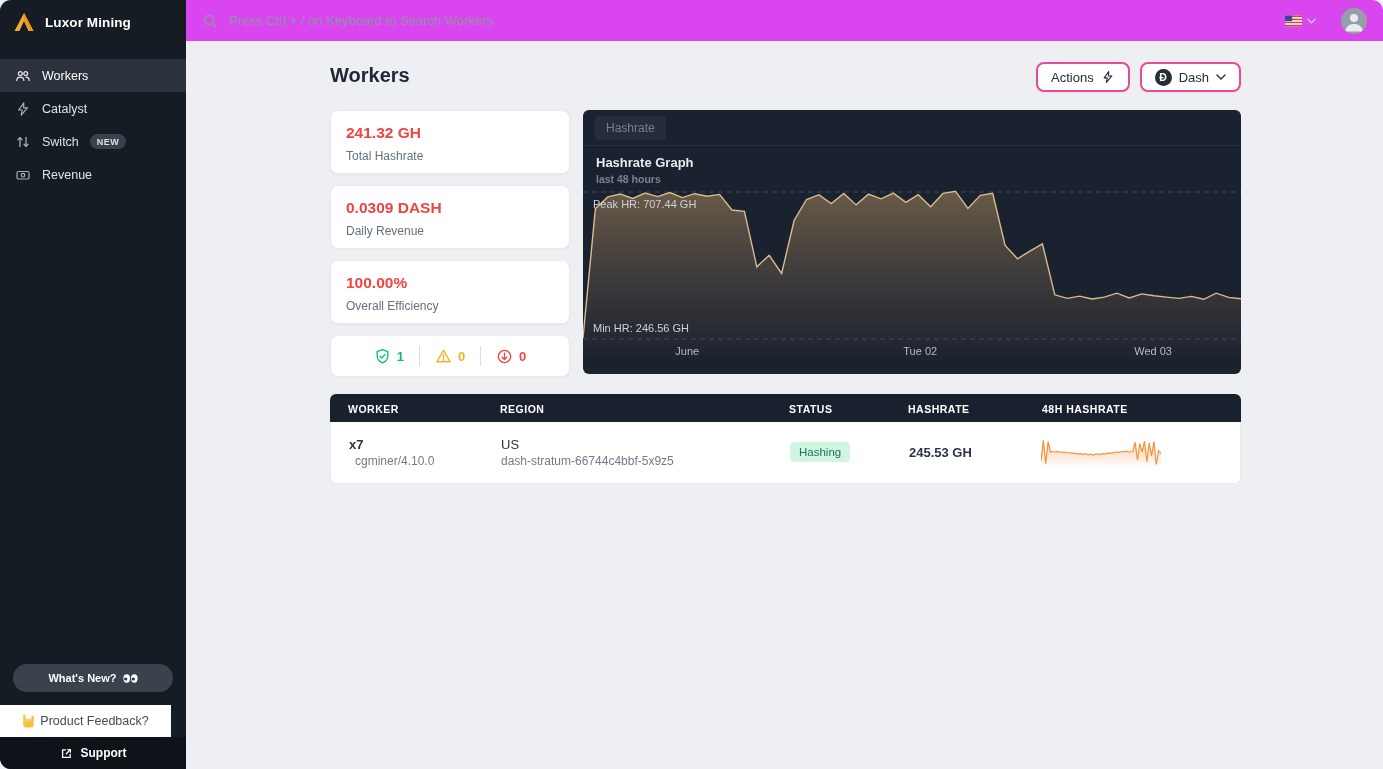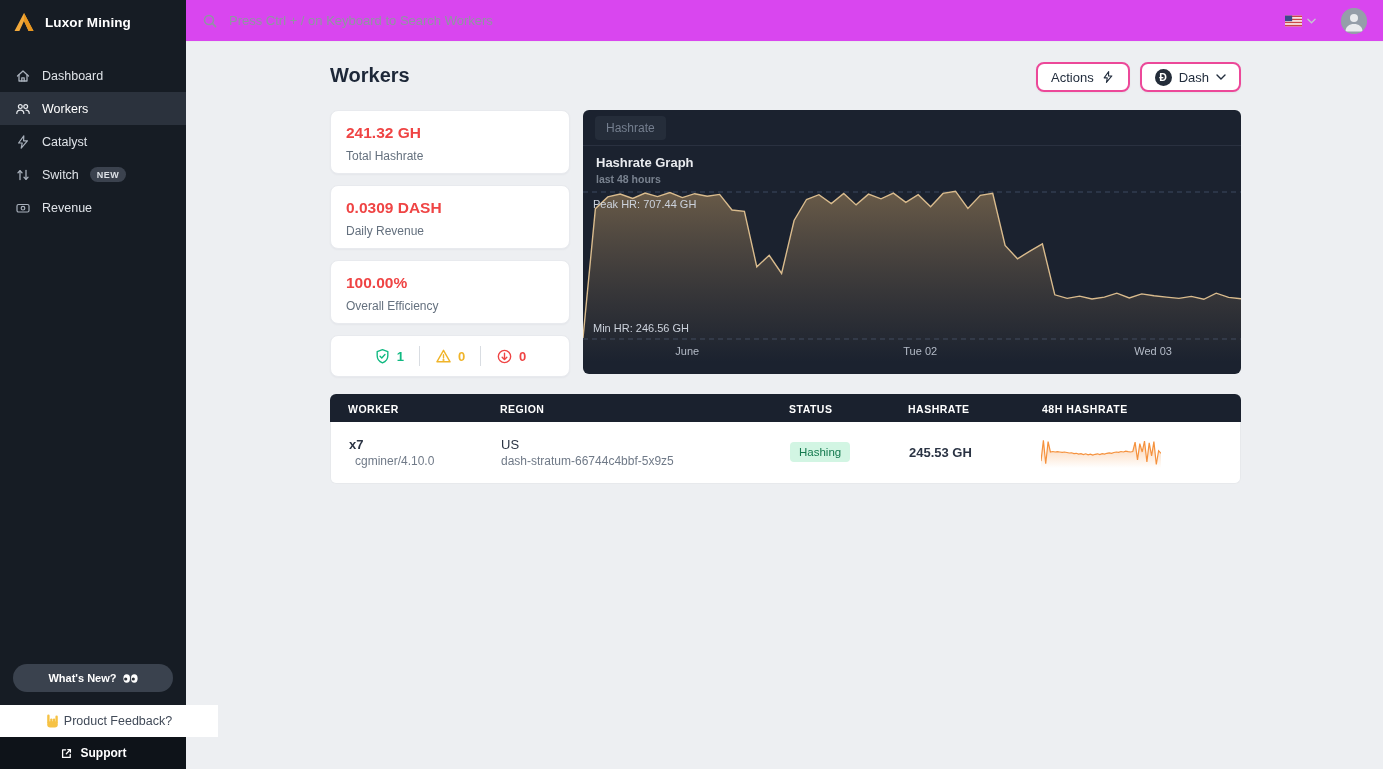--- a/index.html
+++ b/index.html
@@ -1,32 +1,32 @@
 <!DOCTYPE html>
 <html style="--accent_gold: #f2a93b; --green: #10b981; --amber: #f0b429; --red: #ef4444; --spark_orange: #f5923e; --chart_line: #d9bb8d; --badge_green_bg: #d2f5e3; --badge_green_text: #157a4f;"><head>
 <meta charset="utf-8">
 <style>
   * { margin:0; padding:0; box-sizing:border-box; }
   body { font-family:"Liberation Sans", sans-serif; background:#edeff2; }
-  .app { position:relative; width:1383px; height:769px; background:#edeff2; overflow:hidden; }
+  .app { position:relative; width:1383px; height:769px; background:#edeff2; overflow:hidden;border-radius:11px; }
 
   
   .sidebar { position:absolute; left:0; top:0; width:186px; height:769px; background:#161c24; z-index:5; }
   .logo-row { display:flex; align-items:center; gap:10px; padding:11px 13px; }
   .brand { color:#fff; font-size:13.5px; font-weight:bold; letter-spacing:.1px; }
   .nav { position:absolute; top:59px; left:0; right:0; }
   .nav-item { display:flex; align-items:center; gap:11px; height:33px; padding:0 15px; color:#dfe3e8; font-size:12.5px; cursor:pointer; }
   .nav-item svg { color:#a8b0bb; flex:none; }
   .nav-item.active { background:#2b323d; color:#fff; }
   .nav-item.active svg { color:#e8ebef; }
   .badge-new { background:#3b424e; color:#dde1e6; font-size:9px; font-weight:bold; padding:2.5px 7px; border-radius:8px; letter-spacing:.4px; }
   .whats-new { position:absolute; top:664px; left:13px; width:160px; height:28px; border-radius:14px; background:#3a424e; color:#fff;
                font-size:11px; font-weight:bold; display:flex; align-items:center; justify-content:center; gap:6px; border:none; cursor:pointer;
                font-family:"Liberation Sans", sans-serif; }
-  .feedback { position:absolute; top:705px; left:0; width:218px; height:32px; background:#fff; display:flex; align-items:center; justify-content:center; gap:5px; font-size:12.5px; color:#414a58; cursor:pointer; }
+  .feedback { position:absolute; top:705px; left:0; width:171px; height:32px; background:#fff; display:flex; align-items:center; justify-content:center; gap:5px; font-size:12.5px; color:#414a58; cursor:pointer; }
   .support { position:absolute; top:737px; left:0; width:186px; height:32px; background:#0e1319; color:#fff; font-weight:bold; font-size:12px; display:flex; align-items:center; justify-content:center; gap:8px; cursor:pointer; }
 
   
   .topbar { position:absolute; left:186px; top:0; width:1197px; height:42px; background:#d946ef; border-bottom:1px solid #e8eaec; display:flex; align-items:center; padding:0 16px; gap:11px; z-index:4; }
   .search-input { flex:1; border:none; outline:none; font-size:13px; color:#2c3442; background:transparent; font-family:"Liberation Sans", sans-serif; }
   .search-input::placeholder { color:#8f96a1; }
   .lang-control { display:flex; align-items:center; gap:5px; cursor:pointer; margin-right:14px; }
   .avatar { width:26px; height:26px; border-radius:50%; background:#959ea9; overflow:hidden; cursor:pointer; flex:none; }
 
   
@@ -78,28 +78,20 @@
 
   <aside class="sidebar">
     <div class="logo-row">
       <svg width="22" height="22" viewBox="0 0 22 22">
         <polygon points="11,2 20.5,20 15.6,20 11,10 6.4,20 1.5,20" fill="#f2a93b"></polygon>
         <polygon points="11,2 20.5,20 15.6,20 11,10" fill="#e8961f"></polygon>
       </svg>
       <span class="brand">Luxor Mining</span>
     </div>
     <nav class="nav">
-      <div class="nav-item">
-        <svg width="16" height="16" viewBox="0 0 16 16" fill="none" stroke="currentColor" stroke-width="1.3" stroke-linecap="round" stroke-linejoin="round">
-          <path d="M2.5 8 L8 3 L13.5 8"></path>
-            <path d="M4 7 V13 H12 V7"></path>
-            <path d="M6.8 13 V9.8 H9.2 V13"></path>
-        </svg>
-        <span>Dashboard</span>
-      </div>
       <div class="nav-item active">
         <svg width="16" height="16" viewBox="0 0 16 16" fill="none" stroke="currentColor" stroke-width="1.2" stroke-linecap="round" stroke-linejoin="round">
           <circle cx="5.3" cy="5.6" r="1.9"></circle>
             <circle cx="10.7" cy="5.6" r="1.9"></circle>
           <path d="M1.8 12.5 c0-2.2 1.6-3.4 3.5-3.4 s3.5 1.2 3.5 3.4"></path>
             <path d="M10.9 9.1 c1.8 0.1 3.3 1.3 3.3 3.4"></path>
         </svg>
         <span>Workers</span>
       </div>
       <div class="nav-item">

